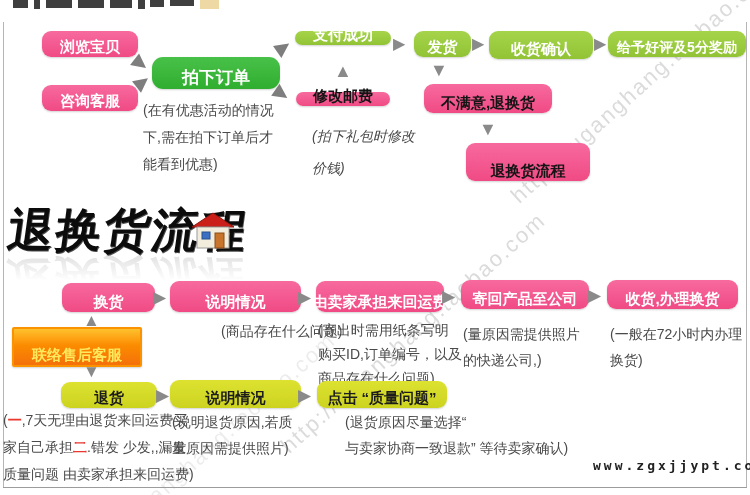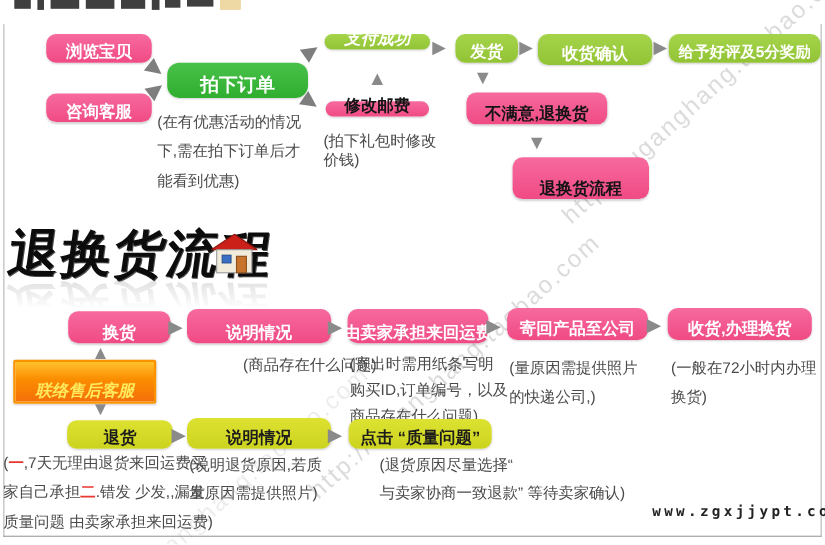--- a/index.html
+++ b/index.html
@@ -14,21 +14,21 @@
     border-radius:9px;font-weight:bold;font-size:15px;white-space:nowrap;
     box-shadow:0 1px 2px rgba(0,0,0,.18);
   }
   .pink{background:linear-gradient(180deg,#f76a9e,#f04a84);color:#ffffff;}
   .pink.dark{color:#141414;}
   .green{background:linear-gradient(180deg,#49c149,#2fae2f);color:#ffffff;font-size:17px;border-radius:11px;}
   .lgreen{background:linear-gradient(180deg,#a5d44a,#92c335);color:#ffffff;}
   .chartreuse{background:linear-gradient(180deg,#dde231,#ccd31f);color:#1c1c1c;}
   .orange{
     background:linear-gradient(180deg,#ffc12d,#fb8c00 45%,#f4700a);
-    border:2px solid #fb9200;color:#ffe95c;border-radius:2px;font-style:italic;
+    border:2px solid #fb9200;color:#ffe95c;border-radius:2px;
   }
   
   .note{
     position:absolute;color:#4a4a4a;font-size:14px;line-height:26px;
     white-space:pre-line;letter-spacing:0;
   }
   .note .red{color:#e8382f;font-weight:bold;}
   
   .arrow{position:absolute;color:#8a8a8a;font-size:16px;line-height:1;user-select:none;}
   .arrow.big{font-size:19px;color:#7e7e7e;}
@@ -89,27 +89,27 @@
 <div class="box pink" style="left:42px;top:85px;width:96px;height:26px;">
     <span>咨询客服</span>
   </div>
 <div class="box green" style="left:152px;top:57px;width:128px;height:32px;">
     <span>拍下订单</span>
   </div>
 <div class="note" style="left:143px;top:97px;width:150px;line-height:27px;">(在有优惠活动的情况
 下,需在拍下订单后才
 能看到优惠)</div>
 
-<div class="box lgreen" style="left:295px;top:31px;width:96px;height:14px;font-style:italic;">
+<div class="box lgreen" style="left:295px;top:31px;width:96px;height:14px;">
     <span>支付成功</span>
   </div>
 <div class="box pink dark" style="left:296px;top:92px;width:94px;height:14px;">
     <span>修改邮费</span>
   </div>
-<div class="note" style="left:294px;top:120px;width:130px;line-height:17px;">(拍下礼包时修改
+<div class="note" style="left:312px;top:120px;width:130px;line-height:32px;font-style:italic;">(拍下礼包时修改
 价钱)</div>
 
 <div class="box lgreen" style="left:414px;top:31px;width:57px;height:26px;">
     <span>发货</span>
   </div>
 <div class="box lgreen" style="left:489px;top:31px;width:104px;height:28px;">
     <span>收货确认</span>
   </div>
 <div class="box lgreen" style="left:608px;top:31px;width:138px;height:26px;font-size:14px;">
     <span>给予好评及5分奖励</span>

